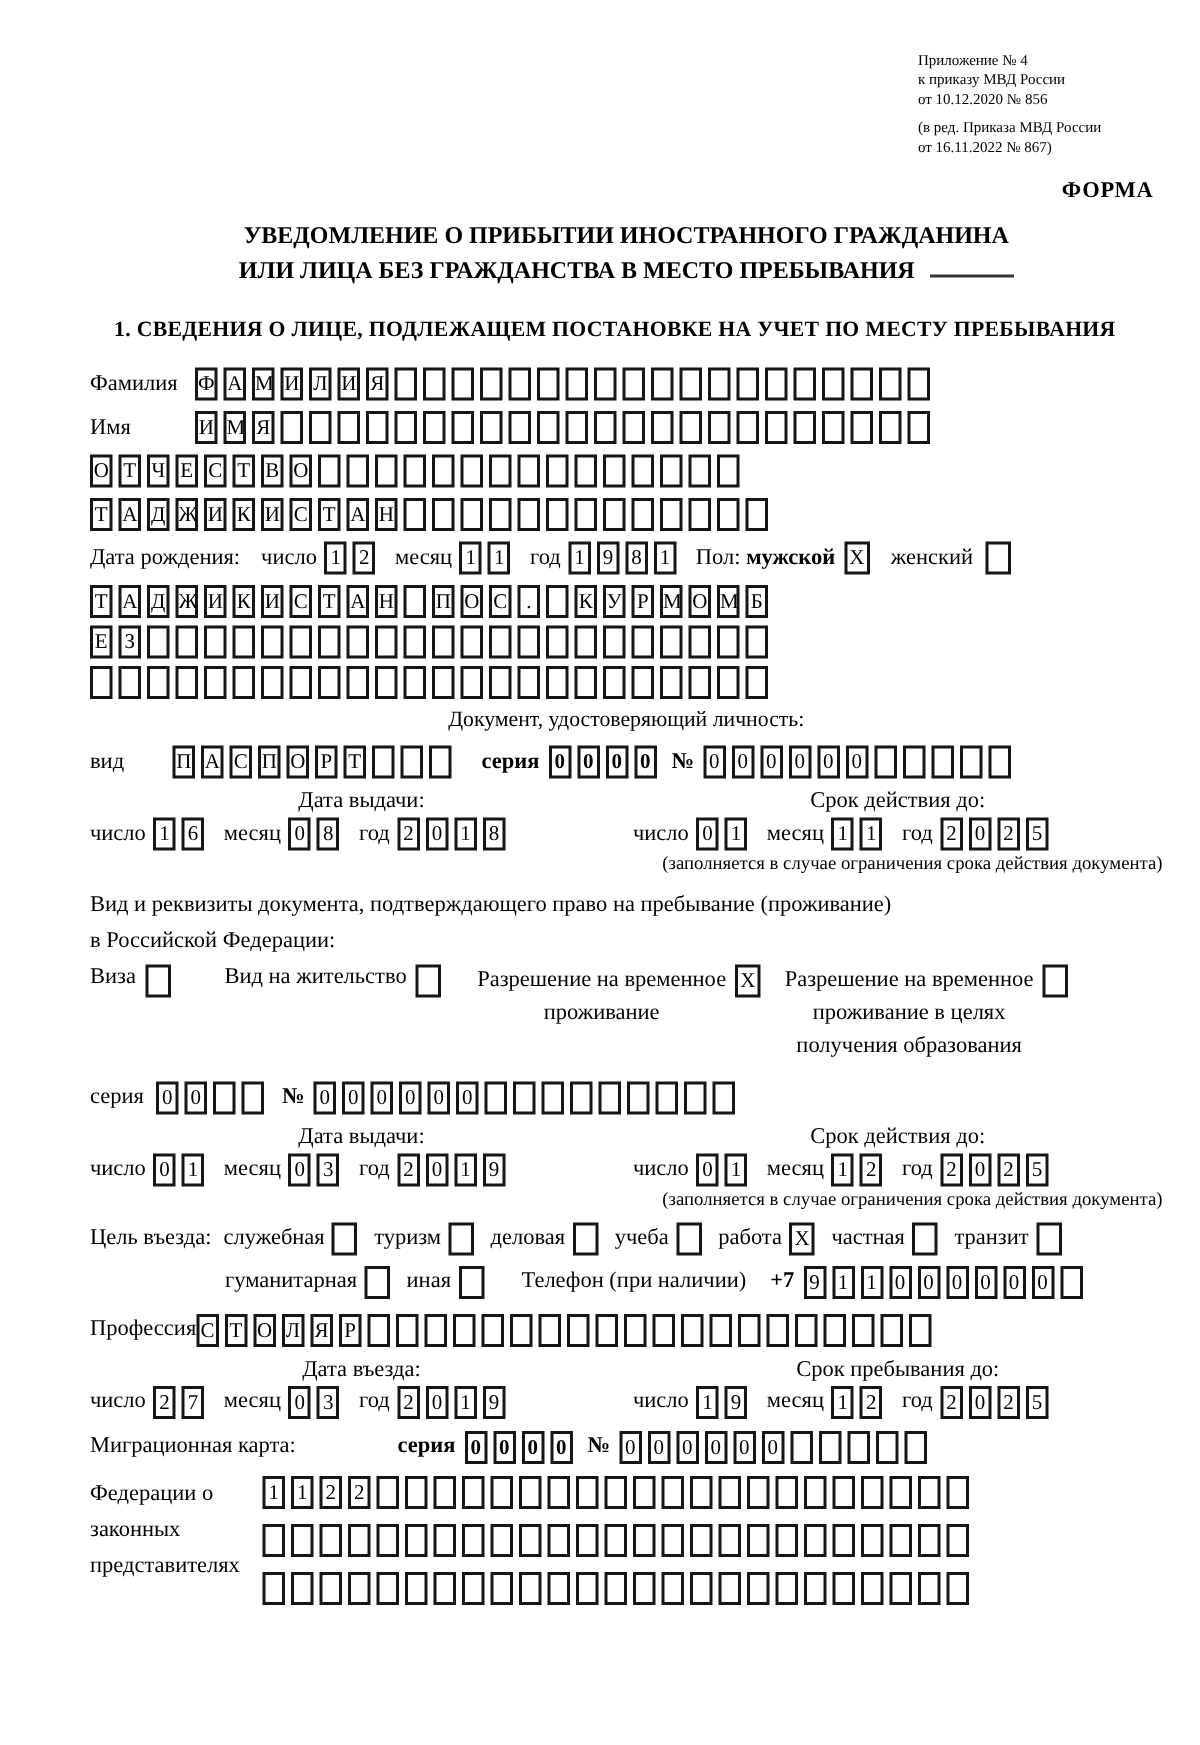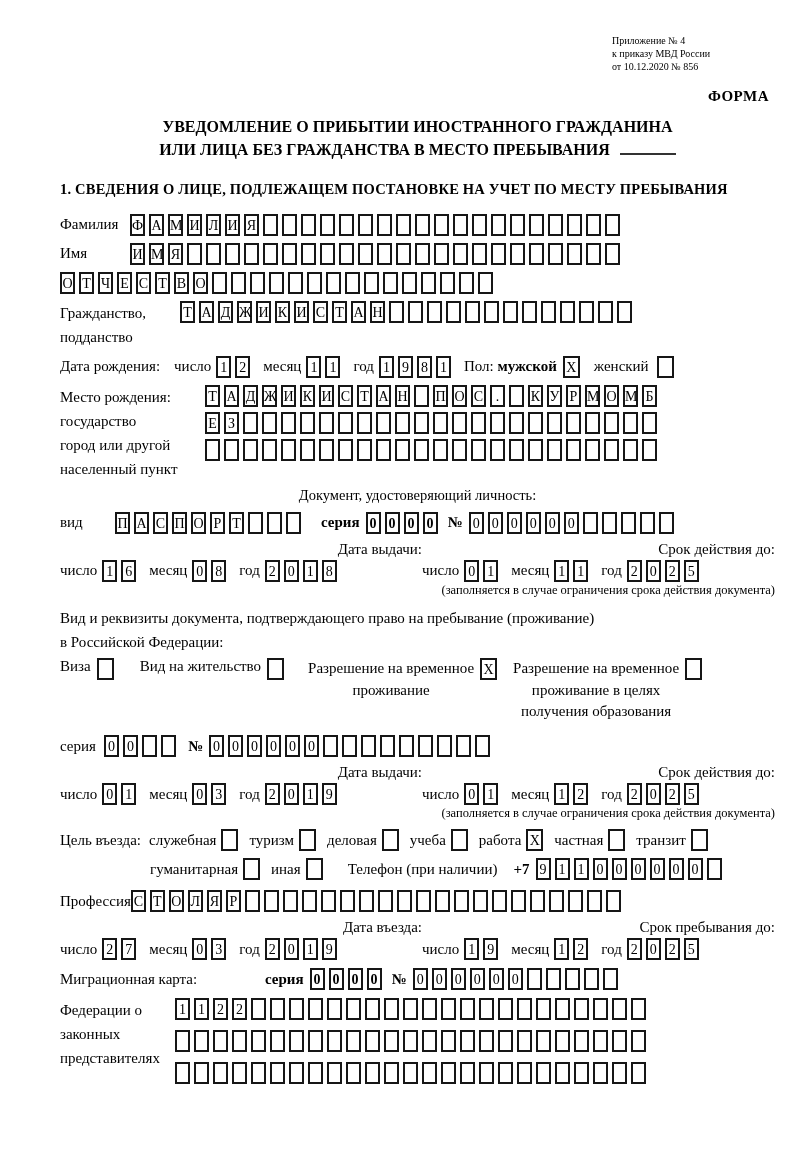--- a/index.html
+++ b/index.html
@@ -9,21 +9,21 @@
     font-family: "Liberation Serif", serif;
     font-size: 15px; color: #000;
     padding: 34px 25px 10px 60px;
     overflow: hidden;
   }
   .hdr-block { margin-left: 552px; font-size: 10px; line-height: 1.32; }
   .hdr-amend { margin-top: 5px; }
   .forma { text-align: right; font-weight: bold; font-size: 15px; margin: 14px 6px 10px 0; letter-spacing: .5px; }
   .title { text-align: center; font-weight: bold; font-size: 16px; line-height: 1.45; margin-top: 6px; }
   .blank-line { display: inline-block; width: 56px; border-bottom: 2px solid #333; height: 14px; margin-left: 10px; }
-  .sec-heading { font-weight: bold; font-size: 14.5px; margin: 20px 0 16px 0; letter-spacing: .2px; }
+  .sec-heading { font-weight: bold; font-size: 14.5px; margin: 20px 0 16px 16px; letter-spacing: .2px; }
 
   .row { display: flex; align-items: center; margin-bottom: 7px; flex-wrap: nowrap; }
   .row.top { align-items: flex-start; }
   .lbl { flex: 0 0 auto; }
   .w70  { flex: 0 0 70px; }
   .w115 { flex: 0 0 115px; }
   .w120 { flex: 0 0 120px; }
   .w145 { flex: 0 0 145px; }
   .multiline div { line-height: 24px; }
 
@@ -37,21 +37,21 @@
     display: inline-block; text-align: center; line-height: 19px; font-size: 14px; flex: 0 0 auto;
   }
   .gap6 { margin-right: 6px; font-weight: bold; } .gap8 { margin-right: 8px; } .gap14 { margin-right: 14px; }
   .ml8 { margin-left: 8px; } .ml14 { margin-left: 14px; }
 
   .doc-heading { text-align: center; font-weight: normal; margin: 6px 0 8px 0; font-size: 14.5px; }
 
   .two-col { display: flex; }
   .col-left { flex: 0 0 362px; }
   .col-right { flex: 1 1 auto; }
-  .date-label { text-align: right; margin-bottom: 2px; }
+  .date-label { text-align: center; margin-bottom: 2px; }
   .dgroup { display: inline-flex; align-items: center; }
   .dgroup .dl { margin-right: 5px; }
   .dgroup .cellrow { margin-right: 9px; }
   .note-right { text-align: right; font-size: 12.5px; margin: -3px 0 8px 0; }
 
   .permit-row { display: flex; align-items: flex-start; margin: 4px 0 12px 0; }
   .p-item { display: flex; align-items: flex-start; }
   .p-lines { text-align: center; line-height: 1.45; }
   .mr6 { margin-right: 6px; }
 
@@ -61,20 +61,24 @@
   .reps-cellrows > .cellrow { margin-bottom: 10px; }
   .reps-cellrows { display: flex; flex-direction: column; }
 </style>
 </head>
 <body>
 
 <div class="hdr-block">
   <div>Приложение № 4</div>
   <div>к приказу МВД России</div>
   <div>от 10.12.2020 № 856</div>
+  <div class="hdr-amend">
+    <div>(в ред. Приказа МВД России</div>
+    <div>от 16.11.2022 № 867)</div>
+  </div>
 </div>
 
 <div class="forma">ФОРМА</div>
 
 <div class="title">
   <div>УВЕДОМЛЕНИЕ О ПРИБЫТИИ ИНОСТРАННОГО ГРАЖДАНИНА</div>
   <div><span>ИЛИ ЛИЦА БЕЗ ГРАЖДАНСТВА В МЕСТО ПРЕБЫВАНИЯ</span><span class="blank-line"></span></div>
 </div>
 
 <div class="sec-heading">1. СВЕДЕНИЯ О ЛИЦЕ, ПОДЛЕЖАЩЕМ ПОСТАНОВКЕ НА УЧЕТ ПО МЕСТУ ПРЕБЫВАНИЯ</div>
@@ -165,24 +169,20 @@
       <span class="cell"></span>
       <span class="cell"></span>
       <span class="cell"></span>
       <span class="cell"></span>
       <span class="cell"></span>
       <span class="cell"></span>
     </span>
 </div>
 
 <div class="row top">
-  <span class="lbl w120 multiline">
-    <div>Гражданство,</div>
-    <div>подданство</div>
-  </span>
   <span class="cellrow">
       <span class="cell">Т</span>
       <span class="cell">А</span>
       <span class="cell">Д</span>
       <span class="cell">Ж</span>
       <span class="cell">И</span>
       <span class="cell">К</span>
       <span class="cell">И</span>
       <span class="cell">С</span>
       <span class="cell">Т</span>
@@ -226,26 +226,20 @@
       </span>
   </span>
   <span>Пол:</span>&nbsp;
   <span class="gap6">мужской</span>
   <span class="checkbox">X</span>
   <span class="ml14 gap8">женский</span>
   <span class="checkbox"></span>
 </div>
 
 <div class="row top" style="margin-bottom:2px;">
-  <span class="lbl w145 multiline">
-    <div>Место рождения:</div>
-    <div>государство</div>
-    <div>город или другой</div>
-    <div>населенный пункт</div>
-  </span>
   <span style="display:flex;flex-direction:column;">
     <span class="cellrow" style="margin-bottom:5px;">
         <span class="cell">Т</span>
         <span class="cell">А</span>
         <span class="cell">Д</span>
         <span class="cell">Ж</span>
         <span class="cell">И</span>
         <span class="cell">К</span>
         <span class="cell">И</span>
         <span class="cell">С</span>
@@ -405,21 +399,21 @@
   </div>
 </div>
 <div class="note-right">(заполняется в случае ограничения срока действия документа)</div>
 
 <div style="line-height:1.6;">
   <div>Вид и реквизиты документа, подтверждающего право на пребывание (проживание)</div>
   <div>в Российской Федерации:</div>
 </div>
 
 <div class="permit-row">
-  <div class="p-item" style="margin-right:26px;">
+  <div class="p-item" style="margin-right:36px;">
     <span class="mr6">Виза</span>
     <span class="checkbox"></span>
   </div>
   <div class="p-item" style="margin-right:24px;">
     <span class="mr6">Вид на жительство</span>
     <span class="checkbox"></span>
   </div>
   <div class="p-item" style="margin-right:16px;">
     <span class="p-lines mr6">
       <div>Разрешение на временное</div>

